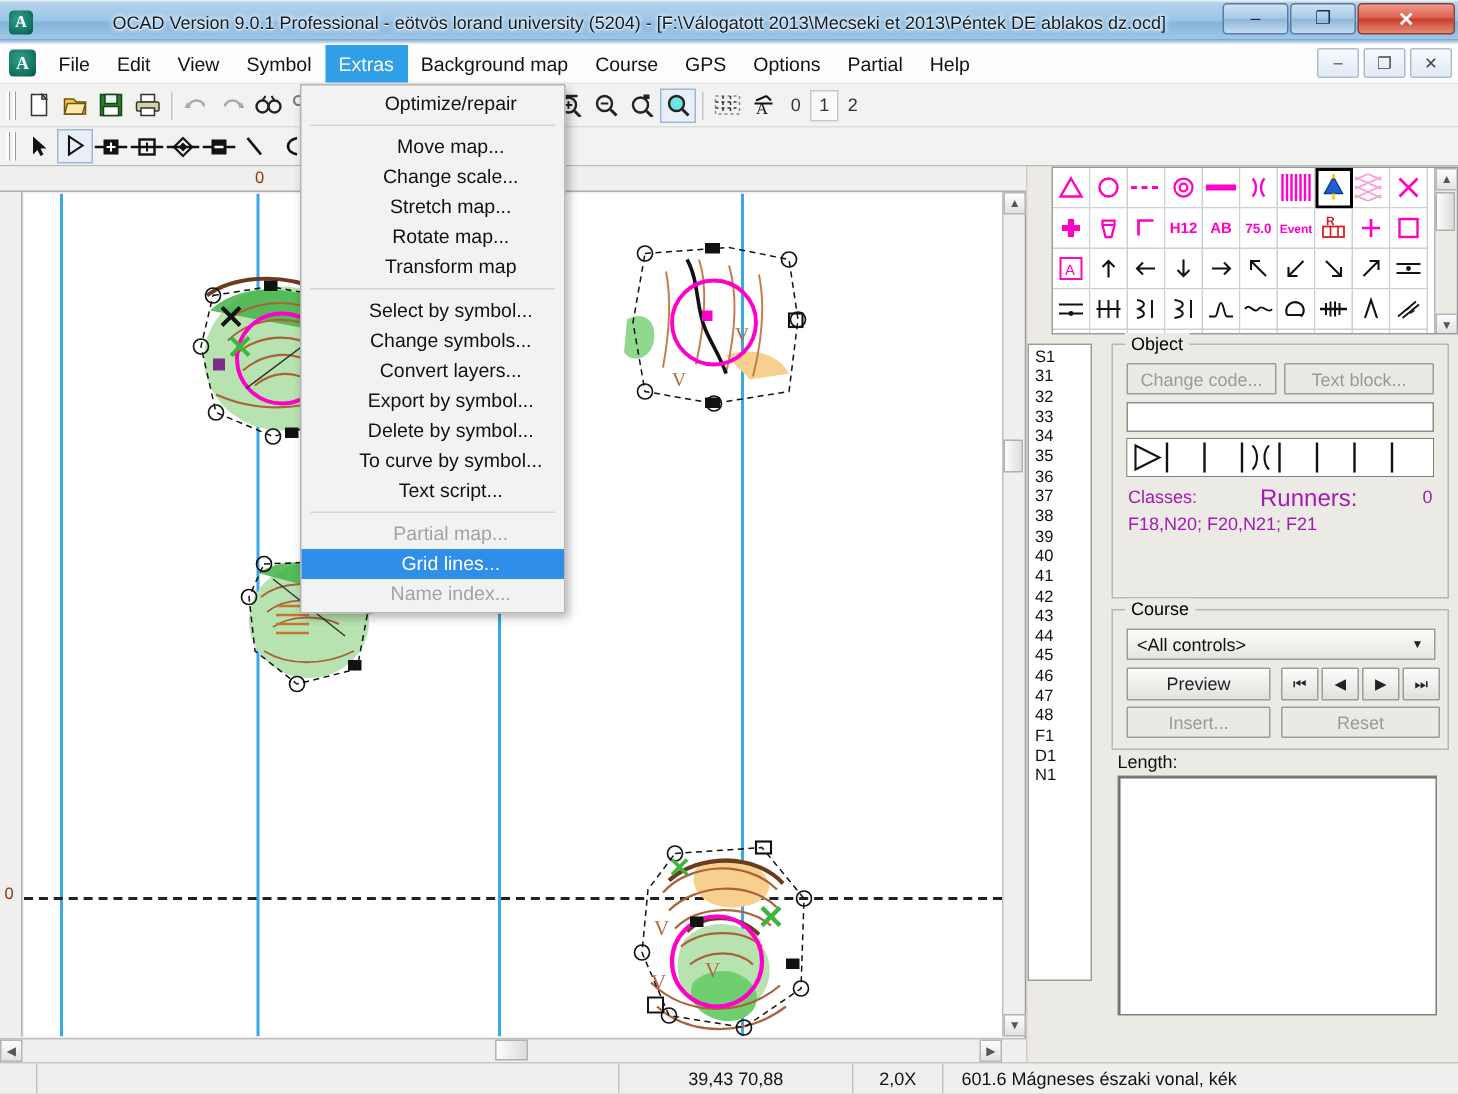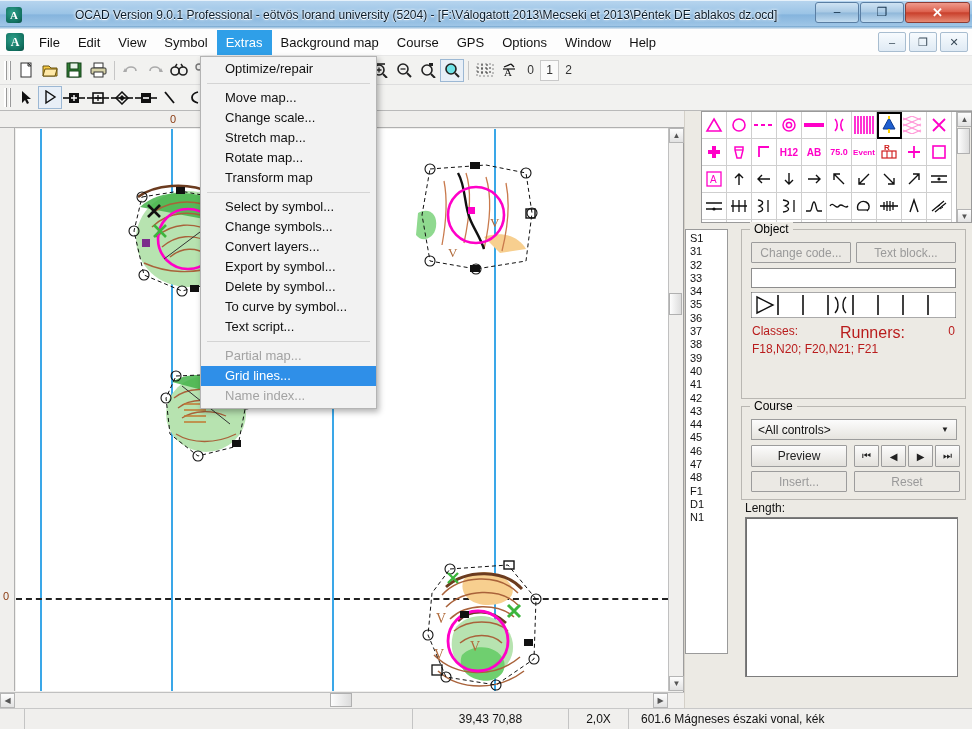--- a/index.html
+++ b/index.html
@@ -184,28 +184,28 @@
   .txtbox{ background:#fff;border:1px solid #8d8d8d; }
   .sel-combo{
     background:linear-gradient(to bottom,#fcfcfc,#e6e4df); border:1px solid #9c9c9c;
     display:flex;align-items:center; font-size:12px;color:#111;padding-left:6px;
     position:relative;
   }
   .sel-combo .arrow{
     position:absolute;right:2px;top:1px;bottom:1px;width:18px;
     display:flex;align-items:center;justify-content:center;font-size:8px;color:#222;
   }
-  .dim{ color:#b91c1c; }
+  .dim{ color:#a21caf; }
 
   
   .dropdown{
     position:absolute; left:200px; top:56px; width:177px;
     background:#f2f2f2; border:1px solid #b4b4b4;
     box-shadow: 2px 3px 6px rgba(0,0,0,.30);
-    padding:2px 0; z-index:50;
+    padding:2px 0; z-index:50;text-align:center;
   }
   .mi{ height:20px; line-height:20px; padding-left:24px; font-size:13px; color:#111;
        white-space:nowrap; }
   .mi.disabled{ color:#a3a3a3; }
   .mi.highlight{ background:#2f8fe8; color:#fff; }
   .msep{ height:1px; background:#d4d4d4; margin:4px 6px; }
 
   
   .statusbar{
     position:absolute;left:0;bottom:0;width:972px;height:21px;background:#f0efed;
@@ -234,21 +234,21 @@
     <div class="menu-logo"></div>
     <div class="menu-item">File</div>
     <div class="menu-item">Edit</div>
     <div class="menu-item">View</div>
     <div class="menu-item">Symbol</div>
     <div class="menu-item active">Extras</div>
     <div class="menu-item">Background map</div>
     <div class="menu-item">Course</div>
     <div class="menu-item">GPS</div>
     <div class="menu-item">Options</div>
-    <div class="menu-item">Window</div>
+    <div class="menu-item">Partial</div>
     <div class="menu-item">Help</div>
   </div>
 
   <div class="mdi-btns">
     <div class="mdi-btn">–</div>
     <div class="mdi-btn">❐</div>
     <div class="mdi-btn">✕</div>
   </div>
 
   <div class="toolbar tb1">

